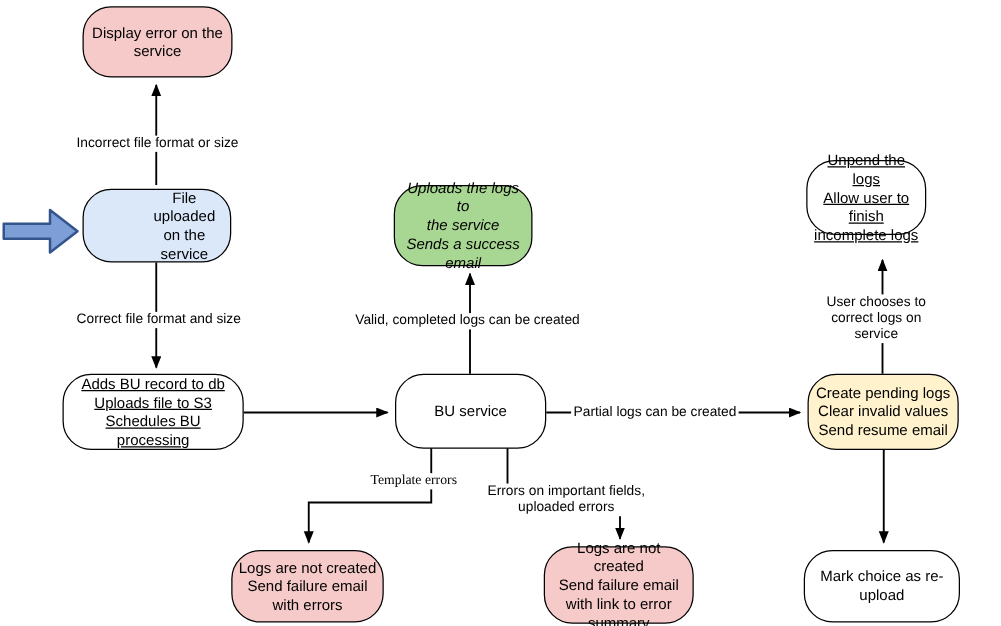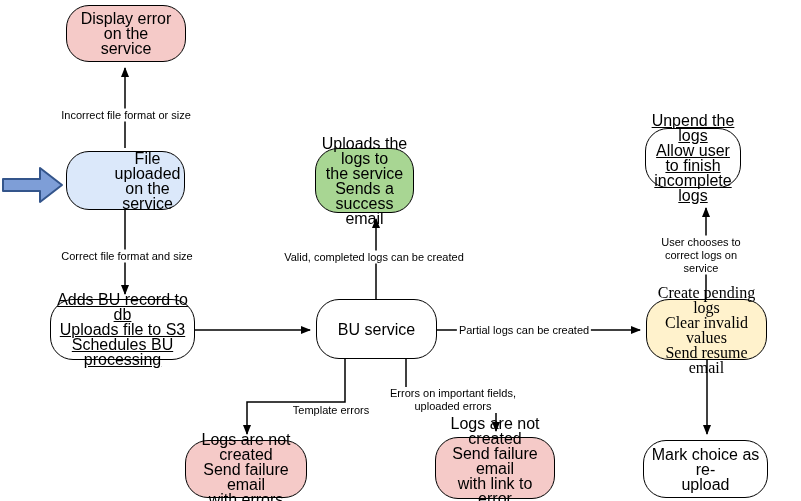--- a/index.html
+++ b/index.html
@@ -11,29 +11,29 @@
     overflow:hidden;
   }
   #wires{position:absolute;left:0;top:0;width:801px;height:501px;}
   .node{
     position:absolute;
     box-sizing:border-box;
     border:1.5px solid #000;
     border-radius:23px;
     display:flex;align-items:center;justify-content:center;
     text-align:center;
-    font-size:16px;line-height:15px;
+    font-size:12px;line-height:15px;
     color:#000;
     white-space:pre-line;
     padding:2px 4px;
   }
   .fill-pink{background:#F5CAC8;}
   .fill-blue{background:#DBE8FA;padding-left:48px;}
   .fill-green{background:#A8D693;}
-  .fill-yellow{background:#FFF2CC;font-family:Liberation Serif, serif;}
+  .fill-yellow{background:#FFF2CC;}
   .fill-white{background:#ffffff;}
   .edge-label{
     position:absolute;
     transform:translate(-50%,-50%);
     background:#ffffff;
     font-size:11px;line-height:13px;
     color:#000;
     text-align:center;
     white-space:pre-line;
     padding:0 2px;
@@ -73,21 +73,21 @@
 
   <div class="node fill-blue" style="left:66px;  top:151px; width:119px; height:59px;">File uploaded on the
 service</div>
 
   <div class="node fill-white" style="left:50px;  top:299px; width:145px; height:61px;text-decoration:underline;">Adds BU record to db
 Uploads file to S3
 Schedules BU processing</div>
 
   <div class="node fill-white" style="left:316px; top:299px; width:121px; height:60px;">BU service</div>
 
-  <div class="node fill-green" style="left:315px; top:148px; width:99px; height:65px;">Uploads the logs to
+  <div class="node fill-green" style="left:315px; top:148px; width:111px; height:65px;font-style:italic;">Uploads the logs to
 the service
 Sends a success
 email</div>
 
   <div class="node fill-white" style="left:645px; top:128px; width:96px; height:60px;text-decoration:underline;">Unpend the logs
 Allow user to finish
 incomplete logs</div>
 
   <div class="node fill-yellow" style="left:646px; top:299px; width:121px; height:61px;">Create pending logs
 Clear invalid values
@@ -109,18 +109,18 @@
 
   <div class="edge-label" style="left:126px; top:115px;">Incorrect file format or size</div>
 
   <div class="edge-label" style="left:374px; top:257px;">Valid, completed logs can be created</div>
 
   <div class="edge-label" style="left:524px; top:330px;">Partial logs can be created</div>
 
   <div class="edge-label" style="left:701px; top:255px;">User chooses to correct logs on service</div>
 
 
-  <div class="edge-label" style="left:331px; top:410px;">Template errors</div>
+  <div class="edge-label" style="left:331px; top:385px;font-family:Liberation Serif, serif;">Template errors</div>
 
   <div class="edge-label" style="left:453px; top:400px;">Errors on important fields,
 uploaded errors</div>
 
 </div>
 
 </body></html>

